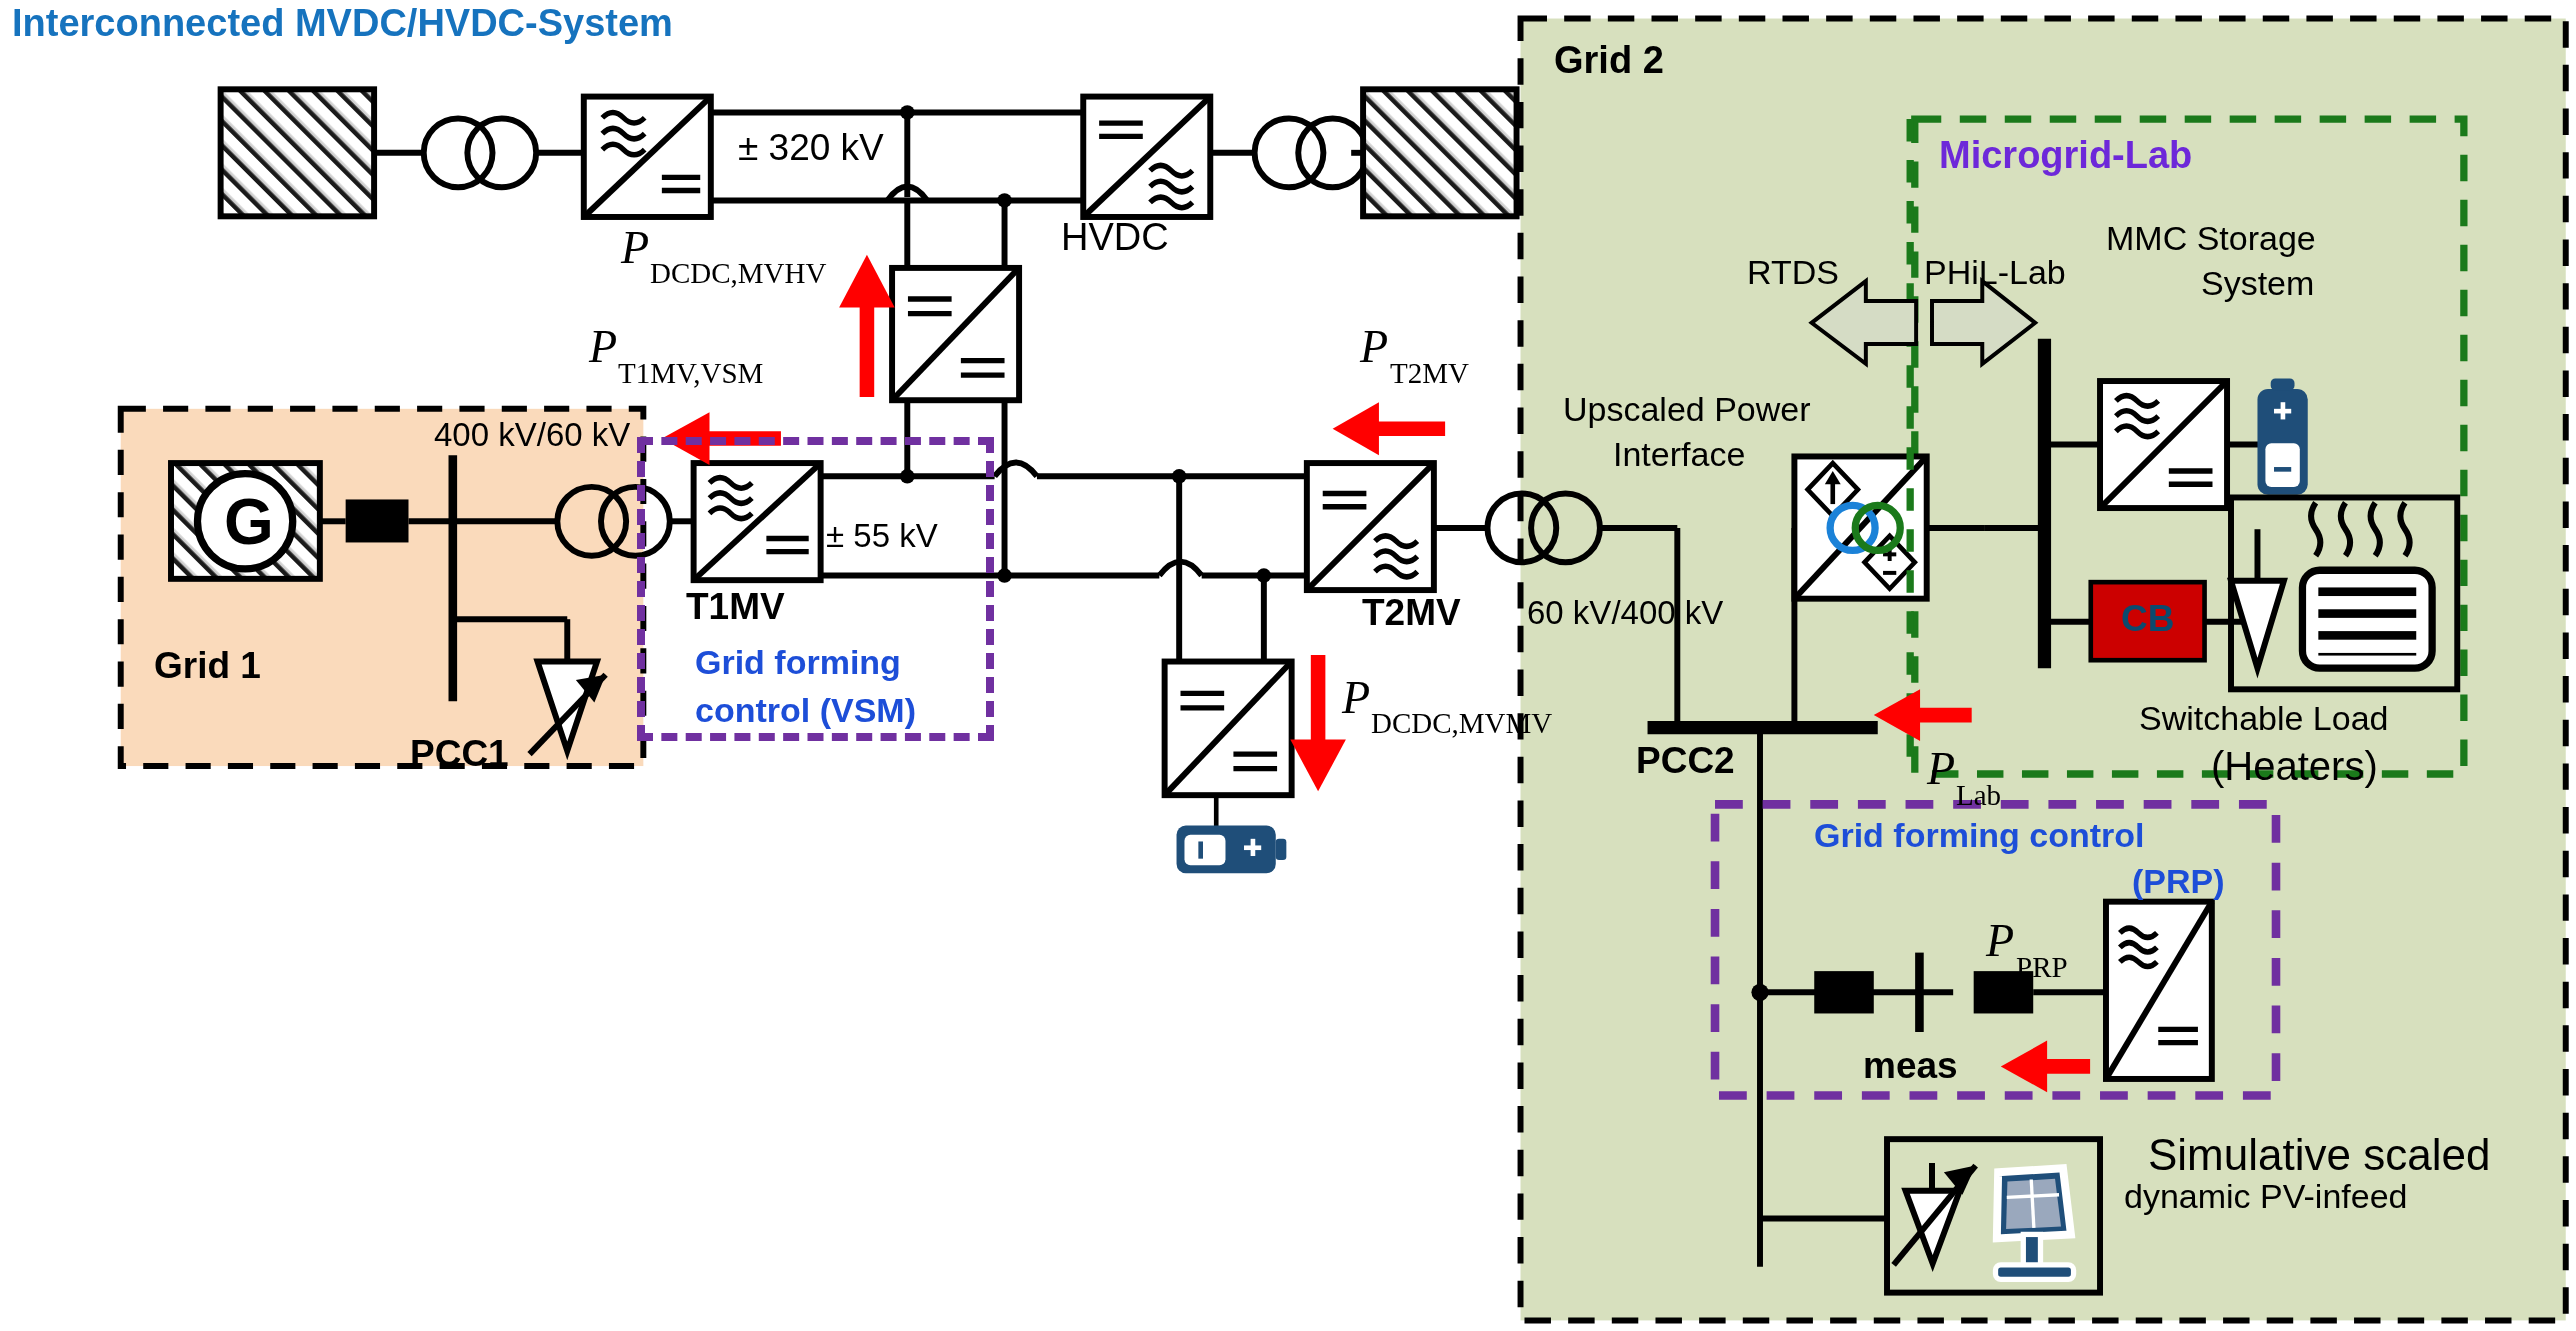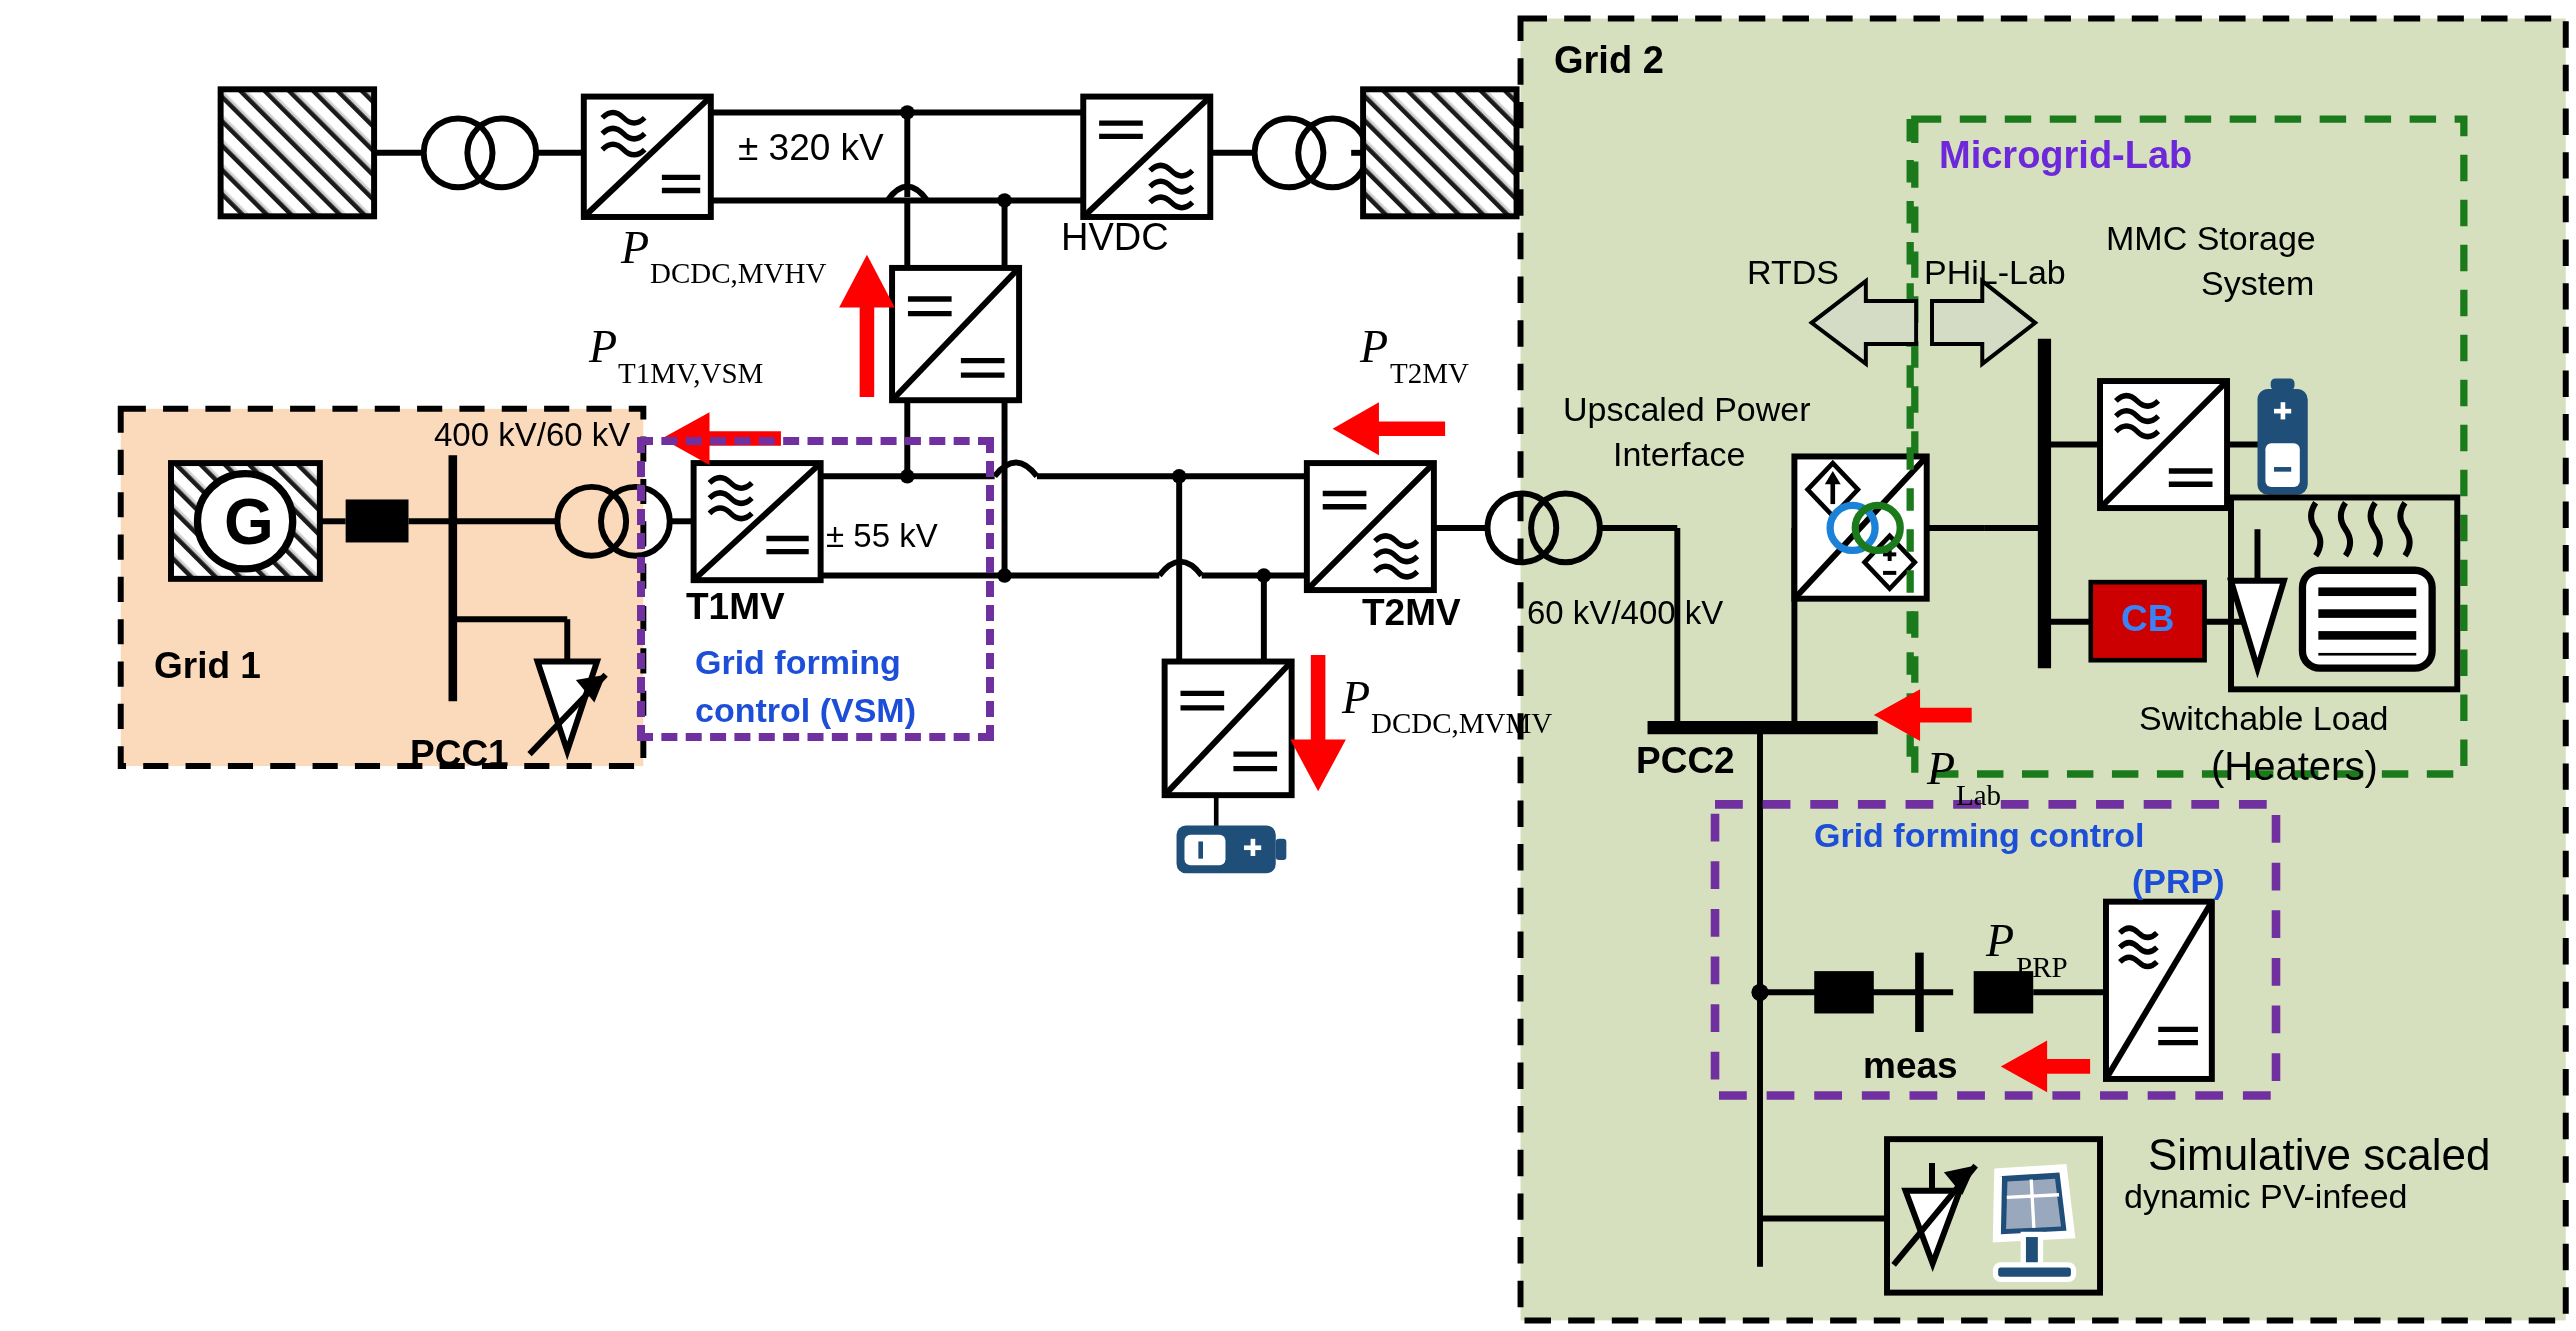--- a/index.html
+++ b/index.html
@@ -271,20 +271,21 @@
   <polygon points="2832,1081 2902,1042 2902,1120" fill="#ff0000"></polygon>
 
   <line x1="3159" y1="1612" x2="3070" y2="1612" stroke="#ff0000" stroke-width="22"></line>
   <polygon points="3024,1612 3094,1573 3094,1651" fill="#ff0000"></polygon>
 
   <polygon points="2820,425 2820,455 2896,455 2896,520 2820,520 2820,550 2738,488" fill="#d5dcc5" stroke="#000" stroke-width="6"></polygon>
   <polygon points="2920,455 2996,455 2996,425 3076,488 2996,550 2996,520 2920,520" fill="#d5dcc5" stroke="#000" stroke-width="6"></polygon>
 
 </svg>
 
+<div class="txt title" style="left:12px;top:4px;">Interconnected MVDC/HVDC-System</div>
 
 <div class="txt" style="left:738px;top:129px;font-size:37px;">± 320 kV</div>
 <div class="txt" style="left:1061px;top:218px;font-size:38px;">HVDC</div>
 
 <div class="txt serif" style="left:621px;top:225px;font-size:46px;font-style:italic;">P</div>
 <div class="txt serif" style="left:650px;top:259px;font-size:29px;">DCDC,MVHV</div>
 
 <div class="txt serif" style="left:589px;top:324px;font-size:46px;font-style:italic;">P</div>
 <div class="txt serif" style="left:618px;top:359px;font-size:29px;">T1MV,VSM</div>
 
@@ -312,21 +313,21 @@
 <div class="txt bold green" style="left:1939px;top:136px;font-size:38px;">Microgrid-Lab</div>
 
 <div class="txt" style="left:1747px;top:255px;font-size:34px;">RTDS</div>
 <div class="txt" style="left:1924px;top:255px;font-size:34px;">PHiL-Lab</div>
 <div class="txt" style="left:1563px;top:392px;font-size:34px;">Upscaled Power</div>
 <div class="txt" style="left:1613px;top:437px;font-size:34px;">Interface</div>
 
 <div class="txt" style="left:2106px;top:221px;font-size:34px;">MMC Storage</div>
 <div class="txt" style="left:2201px;top:266px;font-size:34px;">System</div>
 
-<div class="txt bold" style="left:2121px;top:600px;font-size:37px;color:#3b82f6;">CB</div>
+<div class="txt bold" style="left:2121px;top:600px;font-size:37px;color:#0c4a6e;">CB</div>
 <div class="txt" style="left:2139px;top:701px;font-size:34px;">Switchable Load</div>
 <div class="txt" style="left:2211px;top:746px;font-size:40px;">(Heaters)</div>
 
 <div class="txt bold" style="left:1636px;top:742px;font-size:37px;">PCC2</div>
 
 <div class="txt serif" style="left:1927px;top:746px;font-size:46px;font-style:italic;">P</div>
 <div class="txt serif" style="left:1956px;top:781px;font-size:29px;">Lab</div>
 
 <div class="txt bold purple" style="left:1814px;top:818px;font-size:34px;">Grid forming control</div>
 <div class="txt bold purple" style="left:2132px;top:864px;font-size:34px;">(PRP)</div>

